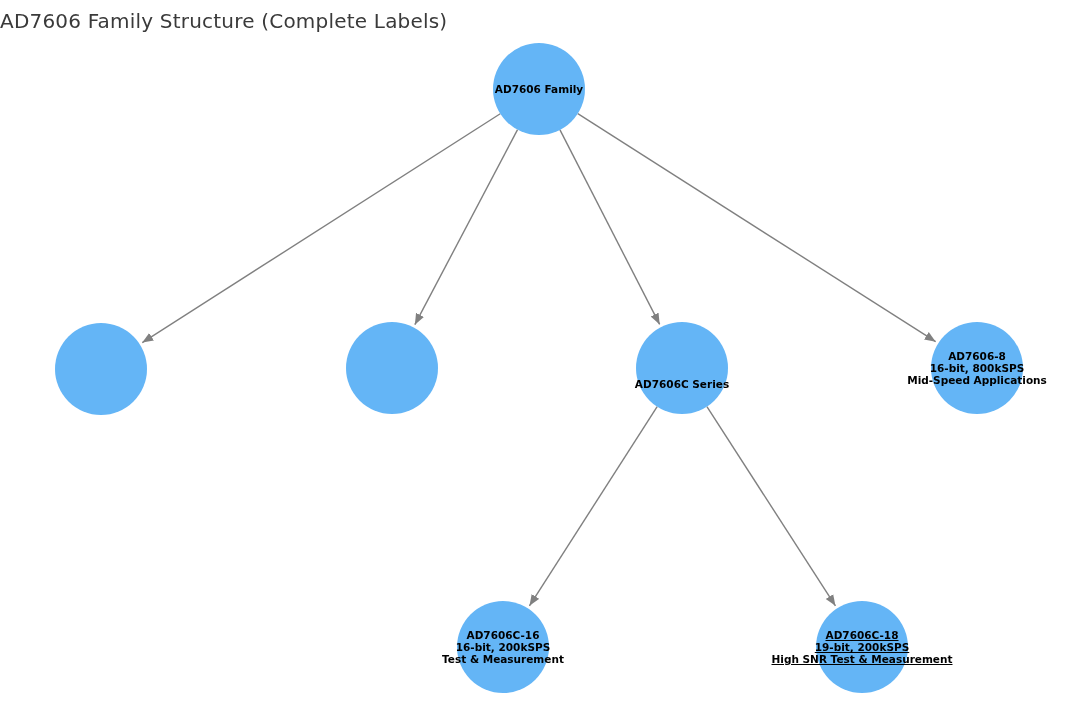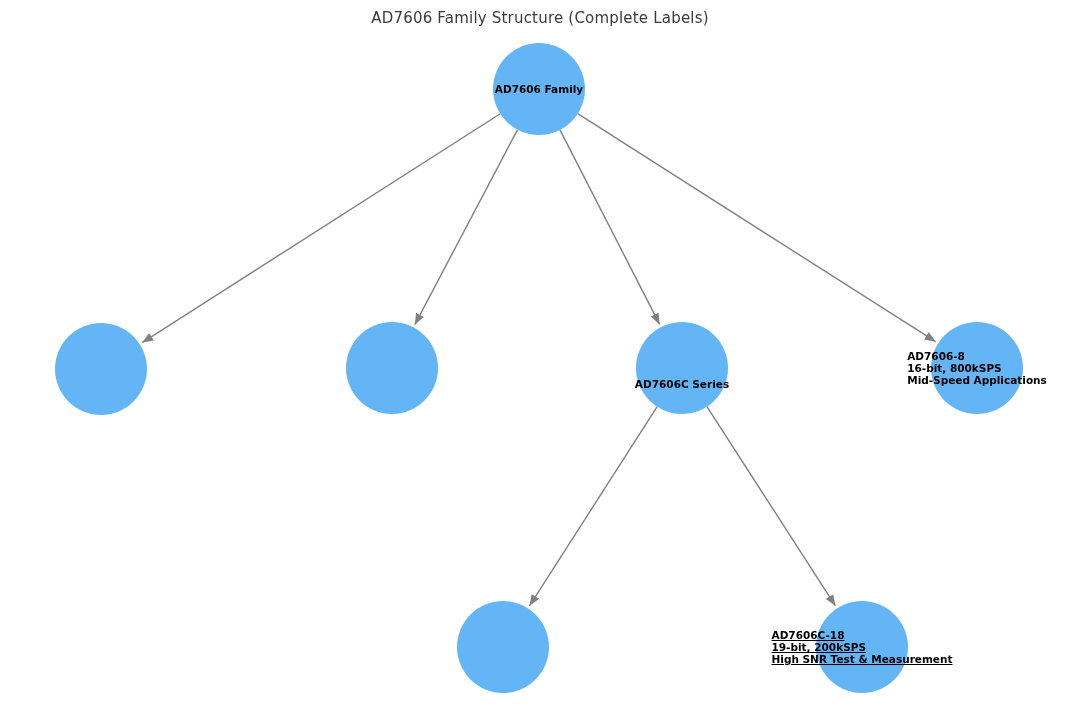--- a/index.html
+++ b/index.html
@@ -13,22 +13,22 @@
     height: 715px;
     background: #ffffff;
     font-family: "DejaVu Sans", "Liberation Sans", sans-serif;
     overflow: hidden;
   }
   .diagram-title {
     position: absolute;
     top: 9px;
     left: 0;
     width: 100%;
-    text-align: center;
-    font-size: 15px;
+    text-align: left;
+    font-size: 20px;
     letter-spacing: 0.2px;
   }
   .edge-layer {
     position: absolute;
     left: 0;
     top: 0;
     width: 1080px;
     height: 715px;
   }
   .edge-line {
@@ -42,21 +42,21 @@
     width: 1080px;
     height: 715px;
   }
   .node-circle {
     position: absolute;
     border-radius: 50%;
   }
   .node-label {
     position: absolute;
     transform: translate(-50%, -50%);
-    text-align: left;
+    text-align: center;
     font-weight: bold;
     font-size: 10.5px;
     line-height: 12px;
     white-space: nowrap;
   }
 </style>
 </head>
 <body>
 
 <div class="canvas">
@@ -85,20 +85,25 @@
       <div class="node-label" style="left: 682px; top: 384px; color: rgb(0, 0, 0);">
         <div>AD7606C Series</div>
       </div>
       <div class="node-circle" style="left: 931px; top: 322px; width: 92px; height: 92px; background: rgb(100, 181, 246);"></div>
       <div class="node-label" style="left: 977px; top: 368px; color: rgb(0, 0, 0);">
         <div>AD7606-8</div>
         <div>16-bit, 800kSPS</div>
         <div>Mid-Speed Applications</div>
       </div>
       <div class="node-circle" style="left: 457px; top: 601px; width: 92px; height: 92px; background: rgb(100, 181, 246);"></div>
+      <div class="node-label" style="left: 503px; top: 647px; color: rgb(0, 0, 0);">
+        <div>AD7606C-16</div>
+        <div>16-bit, 200kSPS</div>
+        <div>Test &amp; Measurement</div>
+      </div>
       <div class="node-circle" style="left: 816px; top: 601px; width: 92px; height: 92px; background: rgb(100, 181, 246);"></div>
       <div class="node-label" style="left: 862px; top: 647px; color: rgb(0, 0, 0); text-decoration: underline;">
         <div>AD7606C-18</div>
         <div>19-bit, 200kSPS</div>
         <div>High SNR Test &amp; Measurement</div>
       </div>
     </div>
 </div>
 
 </body></html>

